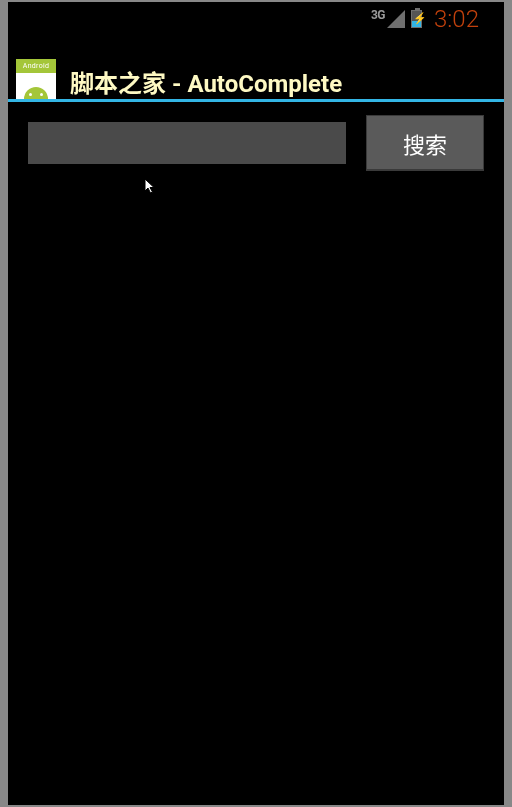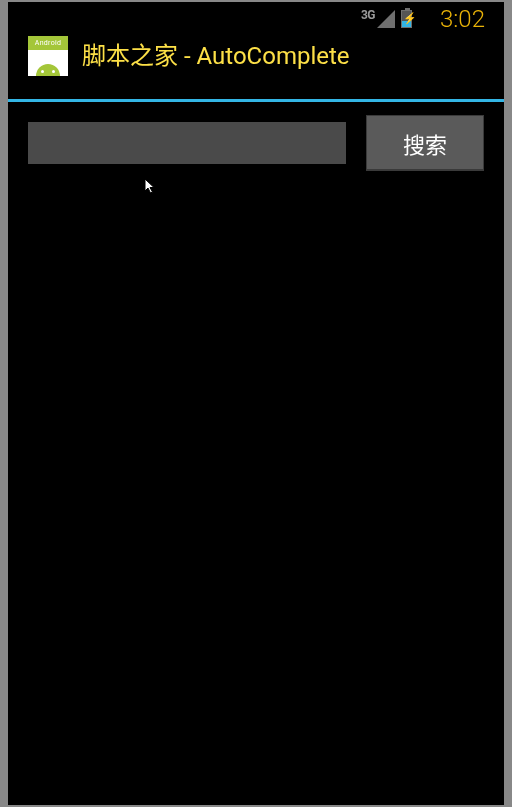--- a/index.html
+++ b/index.html
@@ -17,21 +17,21 @@
       width: 496px;
       height: 803px;
       background: #000;
     }
     
     .status-bar {
       height: 34px;
       display: flex;
       justify-content: flex-end;
       align-items: center;
-      padding-right: 19px;
+      padding-right: 25px;
       gap: 6px;
       color: #b9b9b9;
     }
     .status-3g {
       font-size: 12px;
       font-weight: bold;
       color: #9a9a9a;
       letter-spacing: -0.5px;
       align-self: flex-start;
       margin-top: 6px;
@@ -64,30 +64,30 @@
     .battery-bolt {
       position: absolute;
       left: 1px;
       top: 2px;
       font-size: 11px;
       color: #fff;
       line-height: 1;
     }
     .clock {
       font-size: 24px;
-      color: #eab308;
+      color: #c2410c;
       font-weight: 300;
-      margin-left: 22px;
+      margin-left: 6px;
     }
     
     .action-bar {
       height: 66px;
       display: flex;
-      align-items: flex-start;
-      padding: 0 20px;
+      align-items: flex-end;
+      padding: 0 8px;
       gap: 14px;
       border-bottom: 3px solid #33b5e5;
     }
     .app-icon {
       width: 40px;
       height: 40px;
       background: #fff;
       position: relative;
       display: flex;
       flex-direction: column;
@@ -122,23 +122,23 @@
       position: absolute;
       width: 3px;
       height: 3px;
       background: #fff;
       border-radius: 50%;
       top: 6px;
     }
     .android-head::before { left: 5px; }
     .android-head::after { right: 5px; }
     .app-title {
-      color: #fde047;
+      color: #fef9c3;
       font-size: 24px;
-      font-weight: 400;
+      font-weight: 700;
       white-space: nowrap;
     }
     
     .content {
       padding: 20px 20px;
       display: flex;
       gap: 20px;
       align-items: stretch;
     }
     .search-input {

